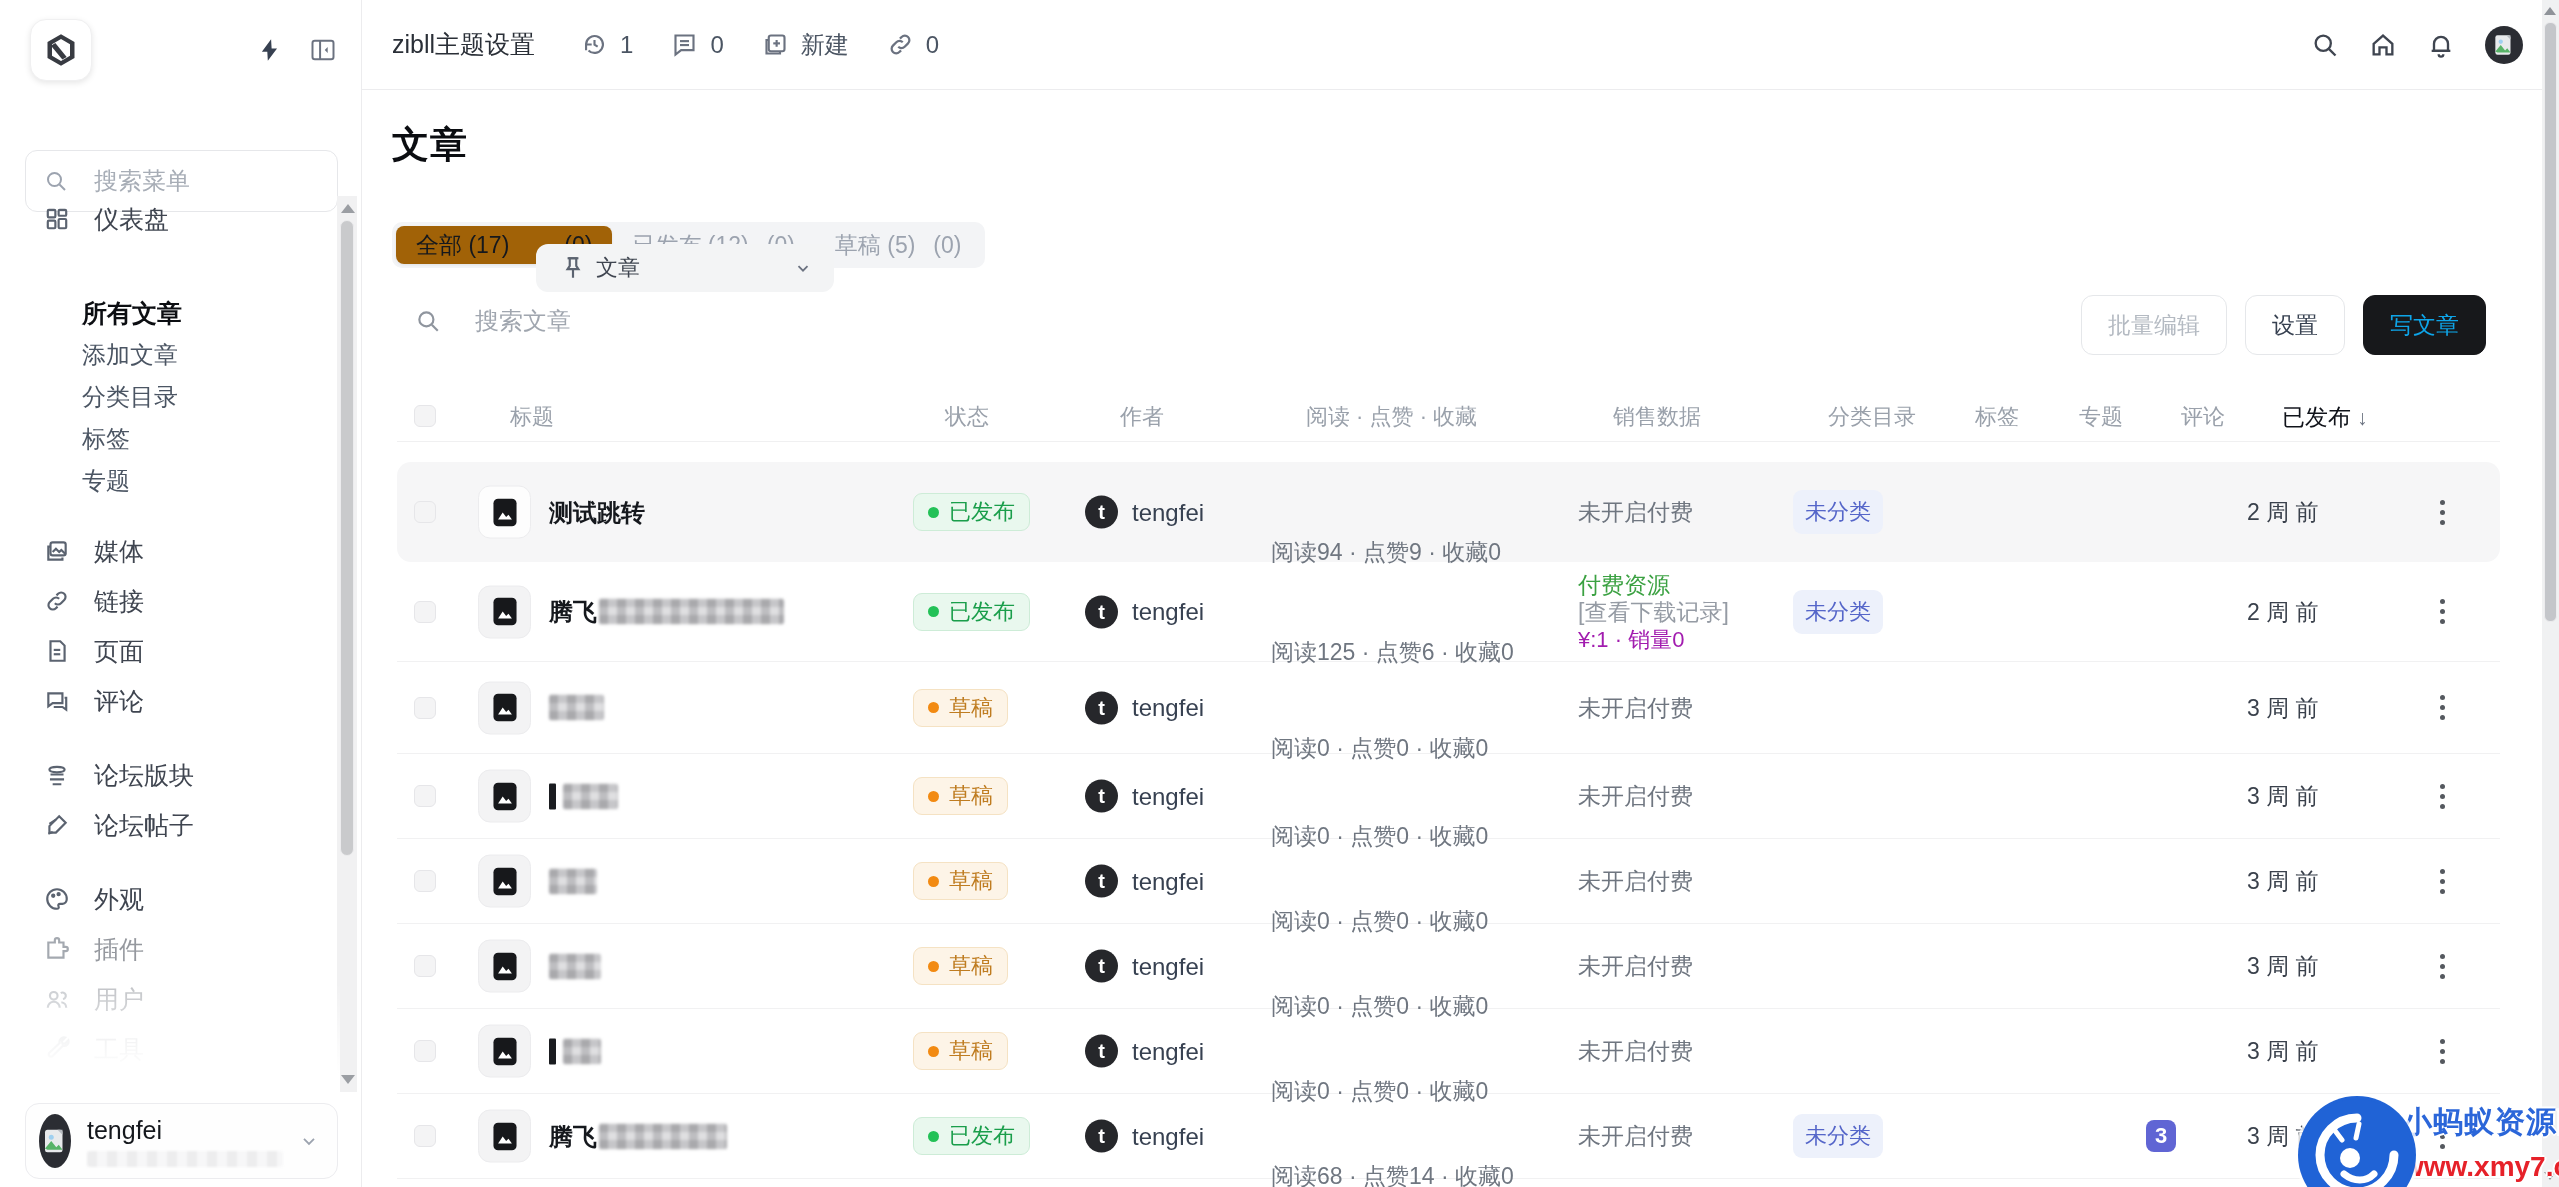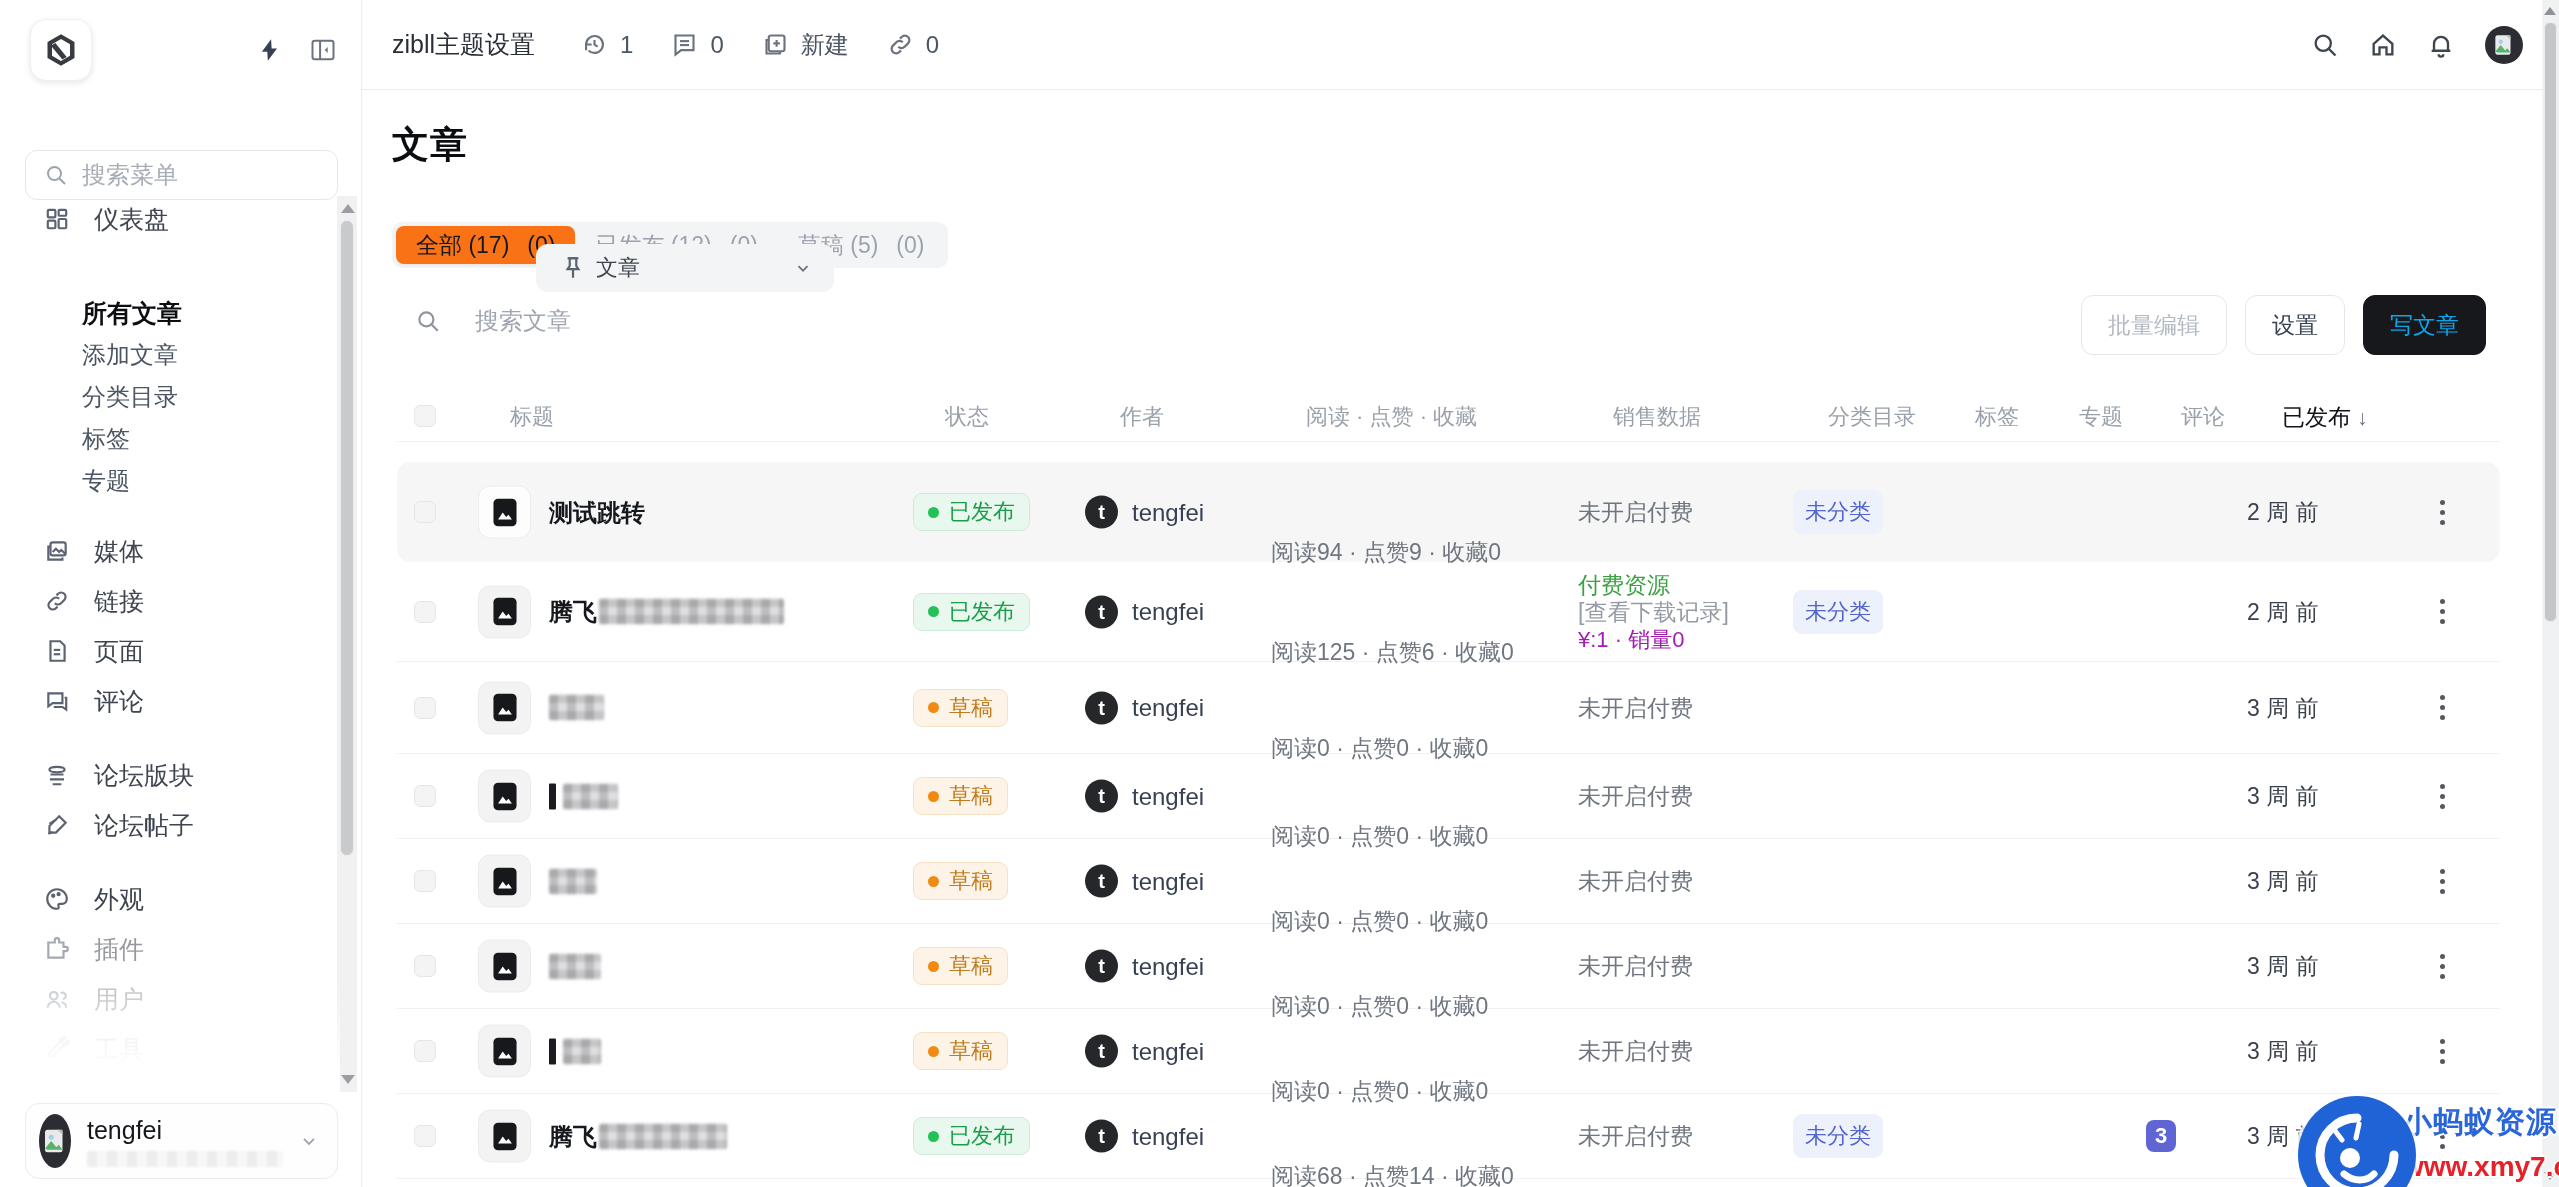--- a/index.html
+++ b/index.html
@@ -10,21 +10,21 @@
   }
   svg { display:block; }
 
   
   .sidebar { position:absolute; left:0; top:0; width:362px; height:1187px; background:#fff; border-right:1px solid #ececee; z-index:5; }
   .logo-row { position:absolute; left:30px; top:18px; right:24px; height:64px; display:flex; align-items:center; }
   .app-logo { width:62px; height:62px; border-radius:16px; background:#fff; border:1px solid #f0f0f1; box-shadow:0 2px 6px rgba(0,0,0,.10); display:flex; align-items:center; justify-content:center; }
   .logo-glyph { color:#383b42; }
   .logo-row .spacer { flex:1; }
   .topicon { color:#4b5563; margin-left:26px; cursor:pointer; }
-  .side-search { position:absolute; left:25px; top:150px; width:313px; height:50px; border:1px solid #e6e7ea; border-radius:12px; display:flex; align-items:center; padding:0 18px; gap:14px; color:#9ca3af; }
+  .side-search { position:absolute; left:25px; top:150px; width:313px; height:62px; border:1px solid #e6e7ea; border-radius:12px; display:flex; align-items:center; padding:0 18px; gap:26px; color:#9ca3af; }
   .side-search input { border:none; outline:none; font-size:24px; color:#374151; width:200px; font-family:inherit; background:transparent; }
   .side-search input::placeholder { color:#a7adb6; }
 
   .menu { position:absolute; left:0; top:194px; width:340px; display:flex; flex-direction:column; }
   .m-item { height:50px; display:flex; align-items:center; padding-left:44px; gap:24px; font-size:25px; color:#3f4550; cursor:pointer; position:relative; }
   .m-item .micon { width:26px; height:26px; color:#5b6370; flex:0 0 auto; }
   .m-item.pill { background:#f3f4f5; border-radius:12px; margin:0 22px 0 20px; padding-left:24px; height:48px; }
   .m-item.pill .chev { position:absolute; right:22px; color:#6b7280; }
   .m-sub { height:42px; display:flex; align-items:center; padding-left:82px; font-size:24px; color:#4b5563; cursor:pointer; }
   .m-sub.active { font-weight:bold; color:#0c0e12; font-size:25px; }
@@ -54,21 +54,21 @@
   .tb-right .ricon { cursor:pointer; }
   .tb-avatar { width:38px; height:38px; border-radius:50%; background:#2b2d33; display:flex; align-items:center; justify-content:center; overflow:hidden; cursor:pointer; }
 
   
   .content { position:absolute; left:362px; top:90px; width:2180px; height:1097px; background:#fff; }
   .page-title { position:absolute; left:30px; top:30px; font-size:37px; font-weight:bold; color:#0b0d11; letter-spacing:1px; }
 
   .tabs { position:absolute; left:30px; top:132px; height:46px; background:#f3f4f6; border-radius:10px; display:inline-flex; align-items:center; padding:0 4px; }
   .tab { height:38px; display:flex; align-items:center; padding:0 20px; font-size:23px; color:#9ca3af; border-radius:8px; cursor:pointer; white-space:nowrap; }
   .tab .extra { margin-left:18px; }
-  .tab.active { background:#f97316; color:#15181d; box-shadow:0 1px 3px rgba(0,0,0,.08); }
+  .tab.active { background:#a16207; color:#15181d; box-shadow:0 1px 3px rgba(0,0,0,.08);gap:37px; }
 
   .search-row { position:absolute; left:53px; top:206px; height:50px; display:flex; align-items:center; gap:34px; color:#8f959e; }
   .search-row input { border:none; outline:none; font-size:24px; width:700px; color:#374151; font-family:inherit; }
   .search-row input::placeholder { color:#a0a6af; }
   .actions { position:absolute; right:56px; top:205px; height:48px; display:flex; gap:18px; }
   .btn { height:60px; border-radius:12px; border:1px solid #e5e7ea; background:#fff; display:flex; align-items:center; padding:0 26px; font-size:23px; cursor:pointer; font-family:inherit; }
   .btn.muted { color:#b4bac2; }
   .btn.normal { color:#374151; }
   .btn.primary { background:#17181b; border-color:#17181b; color:#0ea5e9; }
 

